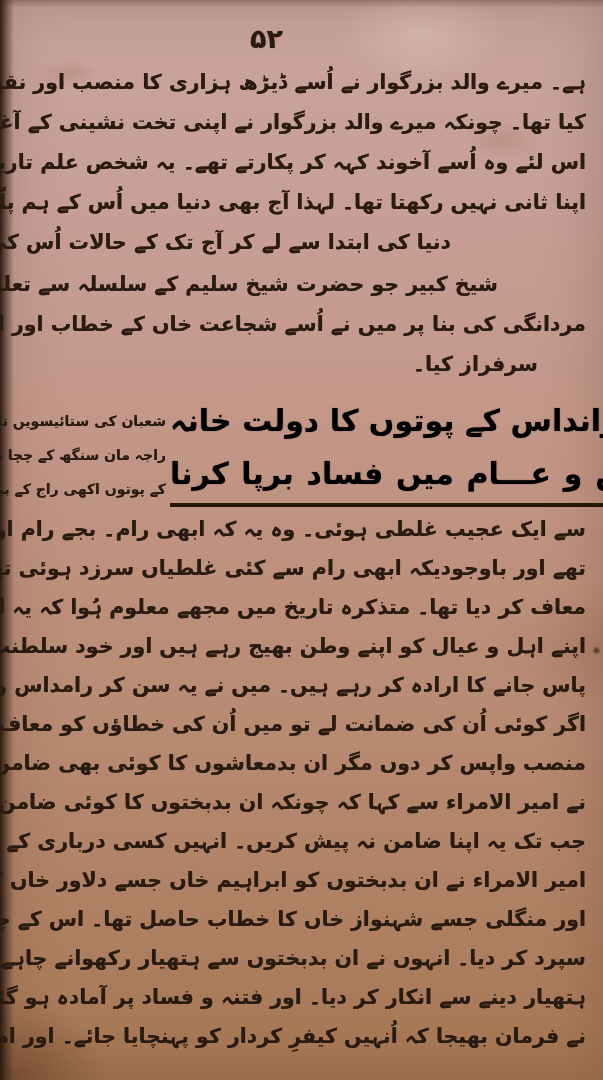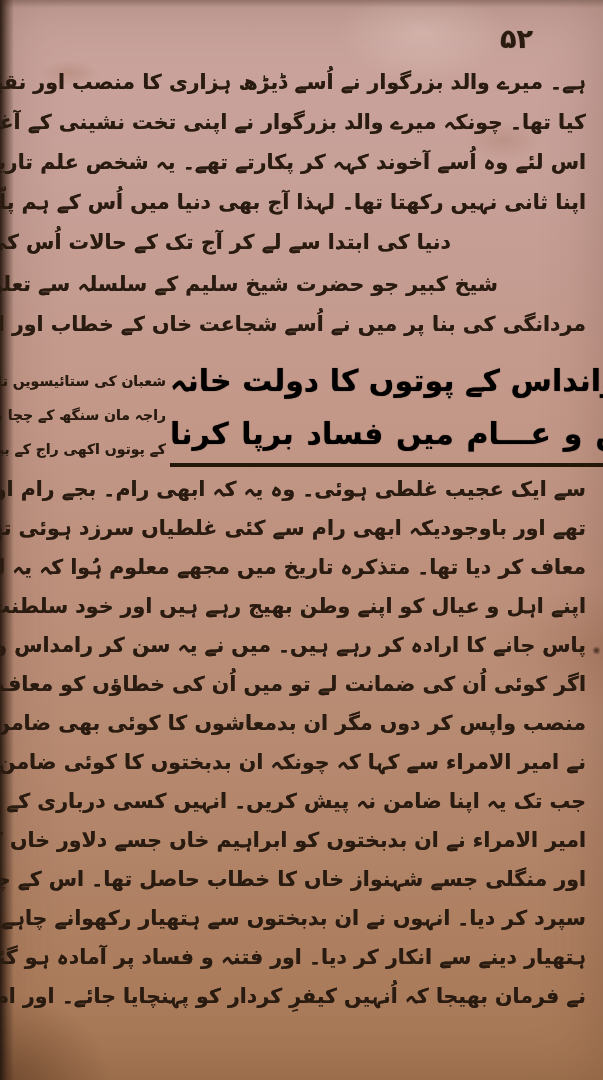--- a/index.html
+++ b/index.html
@@ -15,21 +15,21 @@
   .edge-left{position:absolute;left:0;top:0;bottom:0;width:14px;
     background:linear-gradient(90deg,rgba(34,20,12,.92),rgba(50,30,18,.45) 50%,rgba(50,30,18,0));}
   .edge-top{position:absolute;left:0;top:0;right:0;height:8px;
     background:linear-gradient(180deg,rgba(60,35,22,.30),rgba(60,35,22,0));}
   .stain{position:absolute;border-radius:50%;pointer-events:none;}
   .stain.s1{right:2px;top:646px;width:9px;height:9px;background:radial-gradient(circle,rgba(40,22,12,.8),rgba(40,22,12,0) 70%);}
   .stain.s2{left:40px;top:60px;width:60px;height:26px;background:radial-gradient(closest-side,rgba(150,90,60,.22),rgba(150,90,60,0));}
   .stain.s3{right:60px;top:120px;width:80px;height:40px;background:radial-gradient(closest-side,rgba(140,85,55,.18),rgba(140,85,55,0));}
 
   .ink{color:#2a1b10;}
-  .page-number{margin:16px 70px 0 0;font-size:27px;font-weight:bold;height:46px;line-height:46px;
+  .page-number{margin:16px 70px 0 0;text-align:center;font-size:27px;font-weight:bold;height:46px;line-height:46px;
     text-shadow:0 0 1px rgba(42,27,16,.6);}
   .body-text{padding:0 17px 0 16px;font-weight:bold;}
   .line{font-size:20.5px;line-height:40px;white-space:nowrap;text-align:justify;text-align-last:justify;
     text-shadow:0 0 .6px rgba(42,27,16,.75);}
   .p1 .line,.p2 .line{line-height:40px;}
   .p2{margin-top:2px;}
   .p2 .l-first{padding-right:88px;}
   .p1 .l-last{padding:0 135px 0 6px;}
   .p2 .l-last{text-align:right;text-align-last:right;padding-right:48px;}
 
@@ -65,20 +65,21 @@
       <div class="line">ہے۔ میرے والد بزرگوار نے اُسے ڈیڑھ ہزاری کا منصب اور نقیب خاں کا خطاب عطا</div>
       <div class="line">کیا تھا۔ چونکہ میرے والد بزرگوار نے اپنی تخت نشینی کے آغاز میں کچھ اس سے پڑھا تھا۔</div>
       <div class="line">اس لئے وہ اُسے آخوند کہہ کر پکارتے تھے۔ یہ شخص علم تاریخ اور علم اسماء الرجال میں</div>
       <div class="line">اپنا ثانی نہیں رکھتا تھا۔ لہذا آج بھی دنیا میں اُس کے ہم پلّہ کوئی مورخ نہیں ہے۔</div>
       <div class="line l-last">دنیا کی ابتدا سے لے کر آج تک کے حالات اُس کی نوکِ زبان پر ہیں۔</div>
     </div>
 
     <div class="body-text ink p2">
       <div class="line l-first">شیخ کبیر جو حضرت شیخ سلیم کے سلسلہ سے تعلق رکھتا تھا، اُس کی بہادری اور</div>
       <div class="line">مردانگی کی بنا پر میں نے اُسے شجاعت خاں کے خطاب اور ایک ہزاری کے منصب سے</div>
+      <div class="line l-last">سرفراز کیا۔</div>
     </div>
 
     <div class="section">
       <div class="margin-note">
         <div class="note-line">شعبان کی ستائیسویں تاریخ کو</div>
         <div class="note-line">راجہ مان سنگھ کے چچا بھگوانداس</div>
         <div class="note-line">کے پوتوں اکھی راج کے بیٹوں</div>
       </div>
       <div class="vrule"></div>
       <div class="heading-block">

